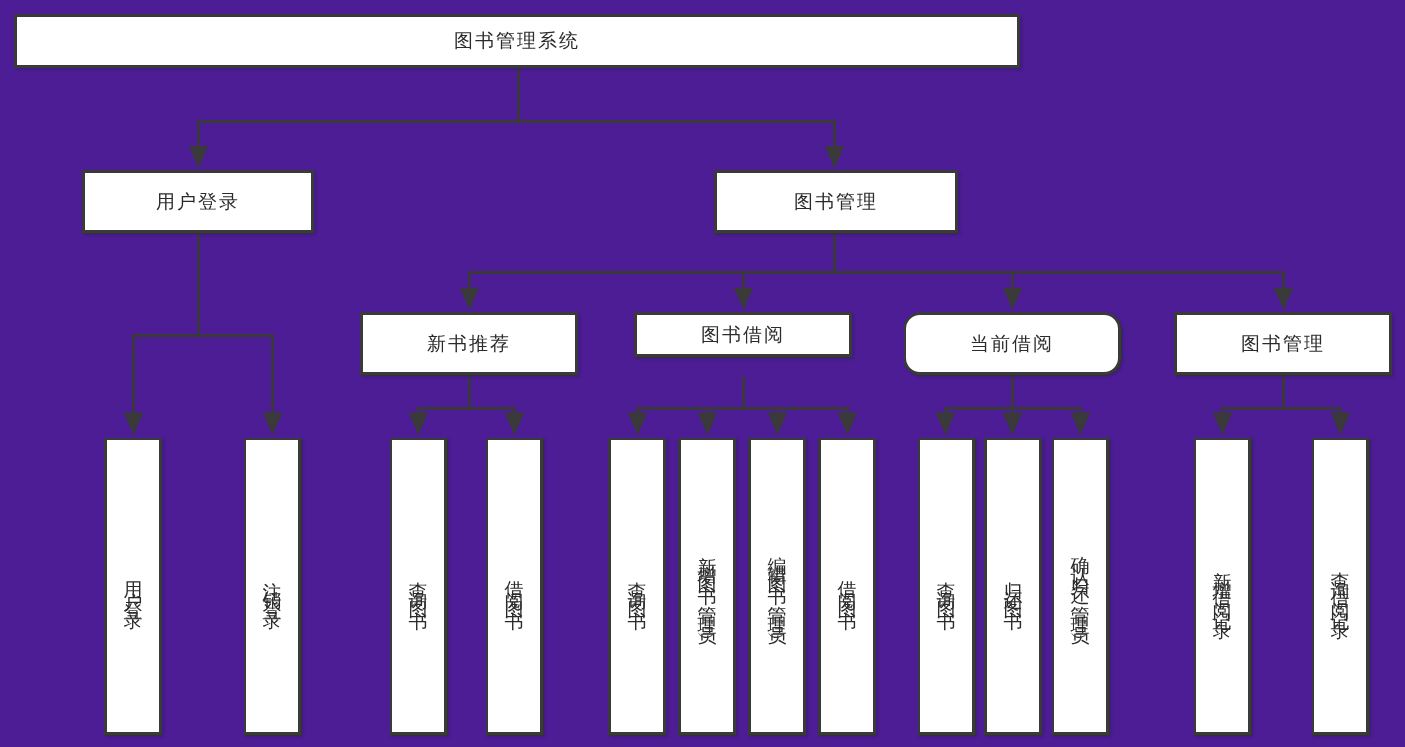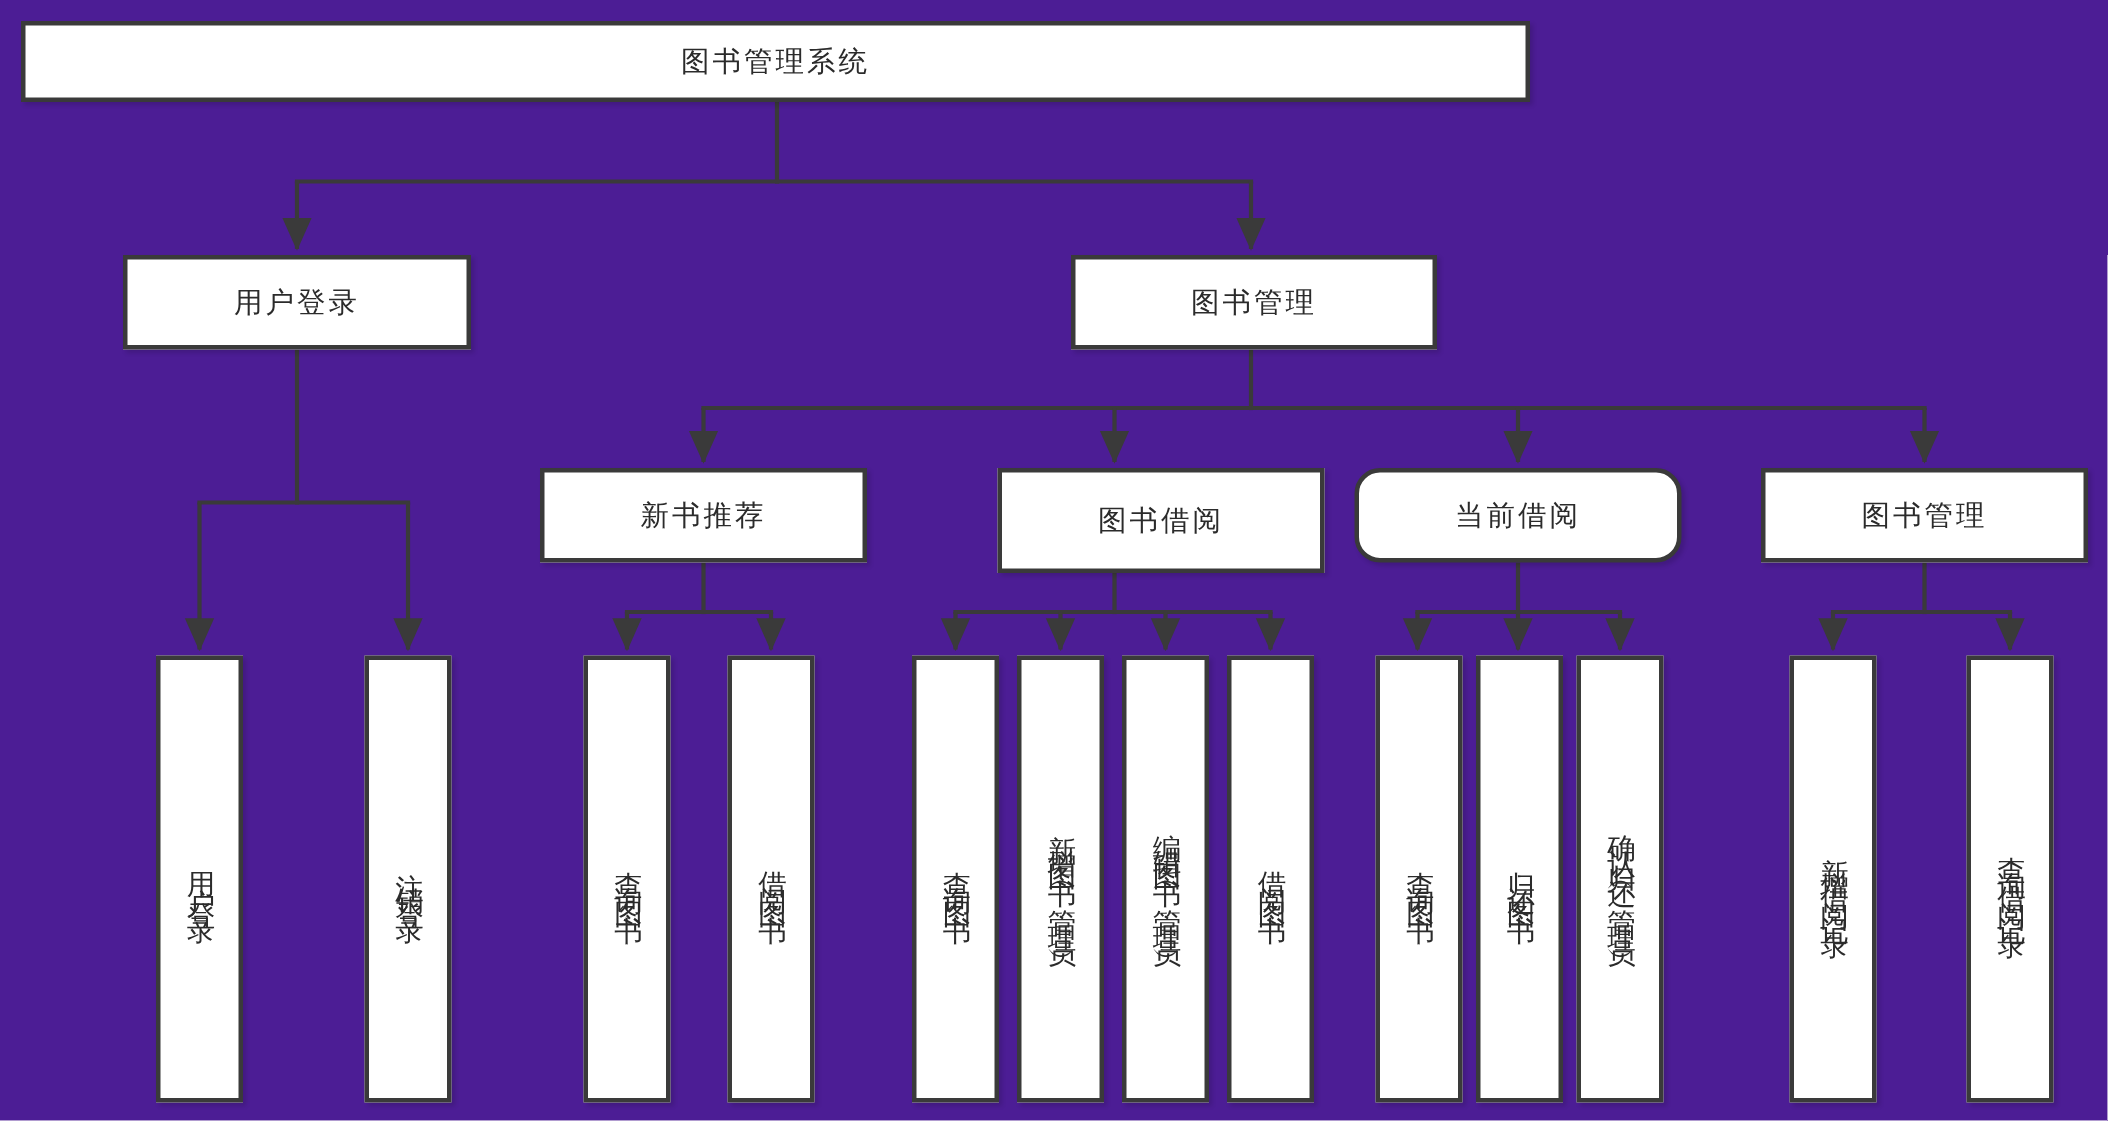--- a/index.html
+++ b/index.html
@@ -30,21 +30,21 @@
     letter-spacing:10px;
     color:#2b2b2b;
   }
   
   #n-root{left:14px;top:14px;width:1006px;height:54px;}
   
   #n-user-login{left:82px;top:170px;width:232px;height:63px;}
   #n-book-mgmt{left:714px;top:170px;width:244px;height:63px;}
   
   #n-recommend{left:360px;top:312px;width:218px;height:63px;font-family:Liberation Serif, serif;}
-  #n-borrow{left:634px;top:312px;width:218px;height:70px;margin-left:31px;}
+  #n-borrow{left:634px;top:312px;width:218px;height:45px;}
   #n-current{left:903px;top:312px;width:218px;height:63px;border-radius:17px;}
   #n-records{left:1174px;top:312px;width:218px;height:63px;}
   
   .leaf{top:437px;width:58px;height:298px;}
   #l-login{left:104px;}
   #l-logout{left:243px;}
   #l-rec-query{left:389px;}
   #l-rec-borrow{left:485px;}
   #l-bor-query{left:608px;}
   #l-bor-add{left:678px;}

